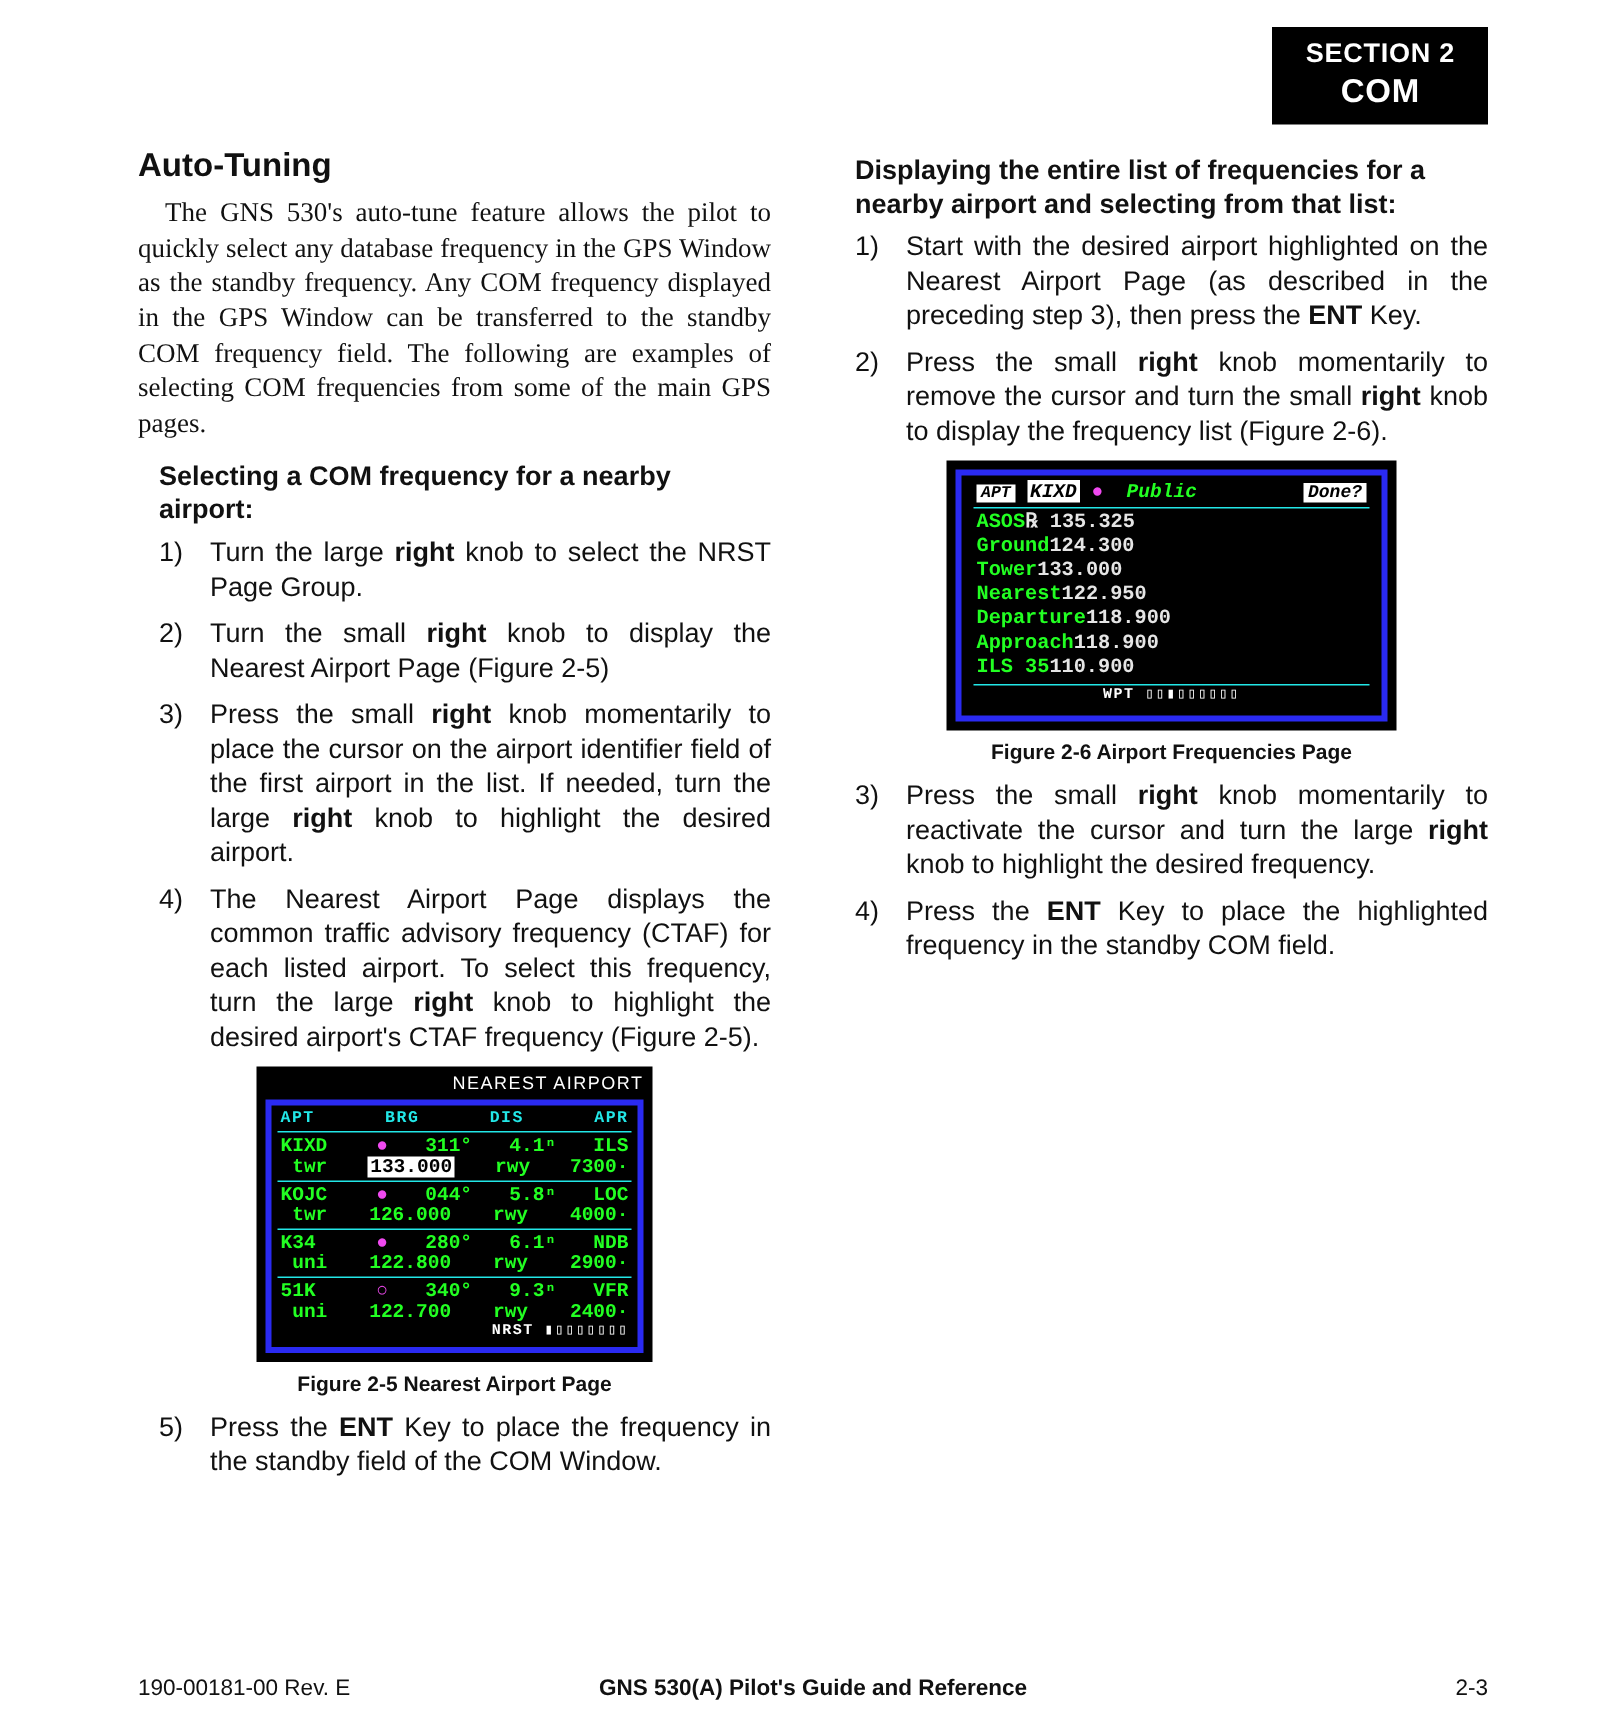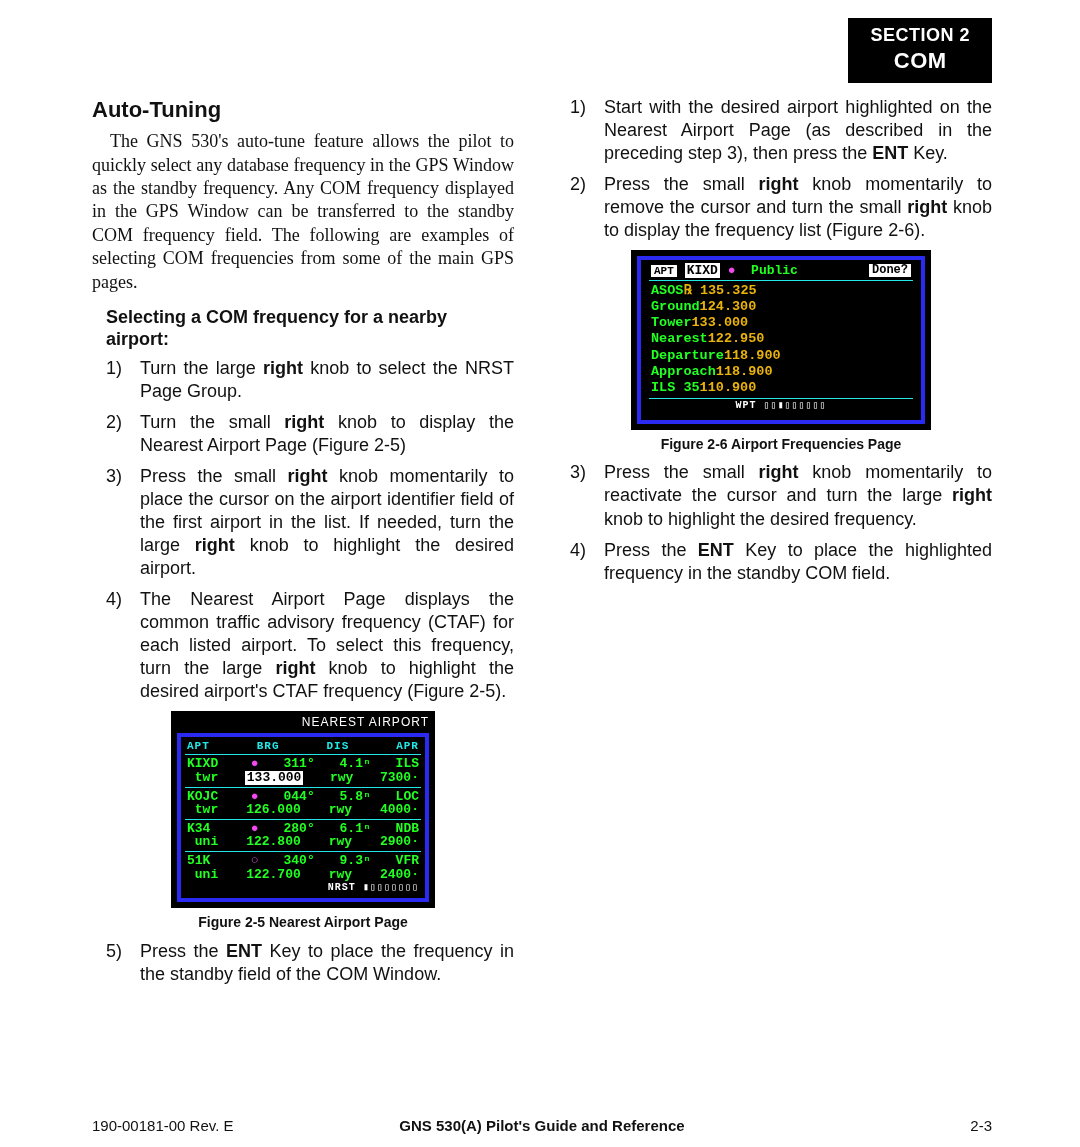--- a/index.html
+++ b/index.html
@@ -42,26 +42,26 @@
   .fig-title-bar { color:#fff; text-align:right; font-size:12px; letter-spacing:1px; margin:-2px 0 2px 0;}
   .fig-row { display:flex; justify-content:space-between; gap:6px; white-space:pre; }
   .cyan { color:#22e7e7; } .grn { color:#22ff22; }
   .mag { color:#f049f0; } .wht { color:#fff; }
   .sel { background:#fff; color:#000; padding:0 2px; }
   .hdr { color:#22e7e7; font-size:11px; letter-spacing:1px; }
   .rowline { border-top:1px solid #22e7e7; margin:2px -2px; height:0;}
   .nrst-foot { color:#fff; font-size:10px; text-align:right; letter-spacing:1px; margin-top:2px;}
   .fig-cap { font-weight:700; font-size:14px; margin-top:6px; }
 
-  .fig2-header { display:flex; justify-content:space-between; align-items:flex-start; font-size:13px;}
+  .fig2-header { display:flex; justify-content:space-between; align-items:center; font-size:13px;font-style:italic;}
   .fig2-header .apt-lbl { background:#fff; color:#000; padding:0 3px; font-size:11px;}
   .fig2-header .done { background:#fff; color:#000; padding:0 3px; font-size:12px;}
   .fig2-row { display:flex; font-size:13.5px; padding:1px 0;}
   .fig2-row .lab { color:#22ff22; }
-  .fig2-row .val { color:#eab308; }
+  .fig2-row .val { color:#e5e5e5; }
   .fig2 .fig-inner { width:260px; padding:4px 10px 8px 10px;}
   .fig1 .fig-inner { width:232px; }
 
   .footer {
     position:absolute; left:92px; right:88px; bottom:12px;
     display:flex; justify-content:space-between; align-items:baseline;
     font-size:15px;
   }
   .footer .center { position:absolute; left:0; right:0; text-align:center; font-weight:800; }
   .footer .left, .footer .right { position:relative; z-index:2; }
@@ -124,20 +124,21 @@
 
     <ol class="steps" id="steps1b">
         <li>
           <span class="num">5)</span>
           <span class="txt">Press the <span class="bold">ENT</span> Key to place the frequency in the standby field of the COM Window.</span>
         </li>
       </ol>
   </div>
 
   <div class="col">
+    <div class="subhead" style="margin-left:0">Displaying the entire list of frequencies for a nearby airport and selecting from that list:</div>
     <ol class="steps" id="steps2a" style="margin-left:0">
         <li>
           <span class="num">1)</span>
           <span class="txt">Start with the desired airport highlighted on the Nearest Airport Page (as described in the preceding step 3), then press the <span class="bold">ENT</span> Key.</span>
         </li>
         <li>
           <span class="num">2)</span>
           <span class="txt">Press the small <span class="bold">right</span> knob momentarily to remove the cursor and turn the small <span class="bold">right</span> knob to display the frequency list (Figure 2-6).</span>
         </li>
       </ol>

